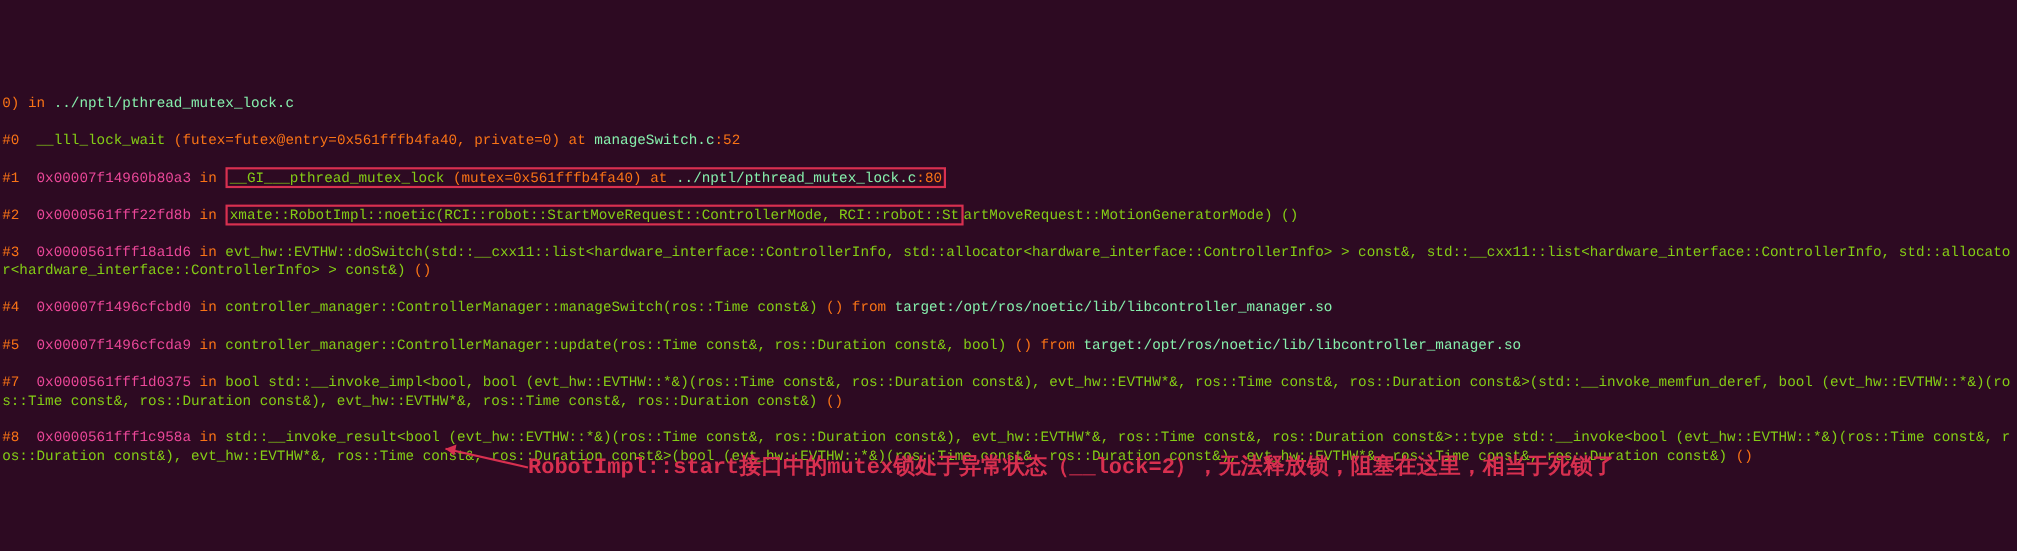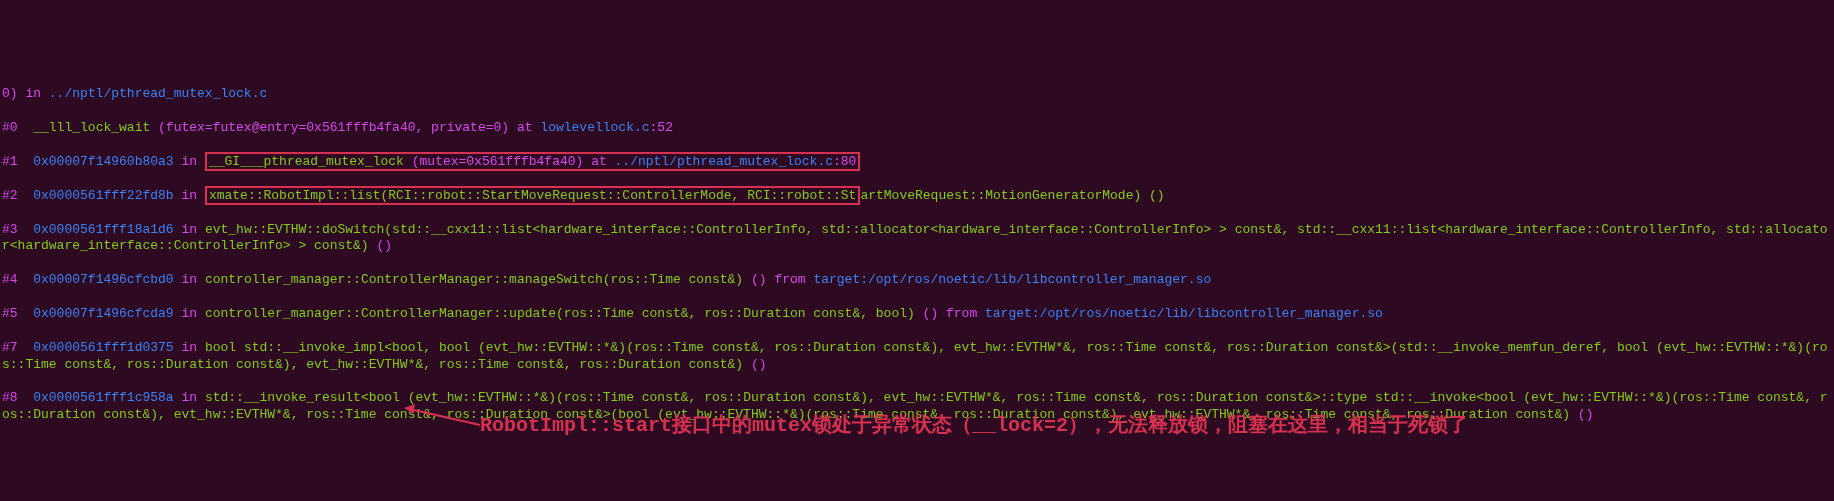--- a/index.html
+++ b/index.html
@@ -15,23 +15,23 @@
       line-height: 1.3;
       white-space: pre-wrap;
       word-break: break-all;
       padding: 2px;
       position: relative;
     }
     .line {
       display: block;
     }
     .yellow { color: #84cc16; }
-    .blue { color: #3b82f6; }
-    .green { color: #3b82f6; text-align: center; }
-    .white { color: #d946ef; }
+    .blue { color: #ec4899; }
+    .green { color: #86efac; text-align: center; }
+    .white { color: #f97316; }
     .highlight-box {
       border: 2px solid #d83050;
       display: inline;
       padding: 0 2px;
       margin-top: 33px;
     }
     .annotation {
       position: absolute;
       color: #d83050;
       font-size: 20px;
@@ -43,23 +43,23 @@
       color: #d83050;
     }
   </style>
 </head>
 <body>
 
 
 
 <div>
 <span class="line"><span class="white">0) in </span><span class="green">../nptl/pthread_mutex_lock.c</span></span>
-<span class="line"><span class="white">#0  </span><span class="yellow">__lll_lock_wait</span><span class="white"> (futex=futex@entry=0x561fffb4fa40, private=0) at </span><span class="green">lowlevellock.c</span><span class="white">:52</span></span>
+<span class="line"><span class="white">#0  </span><span class="yellow">__lll_lock_wait</span><span class="white"> (futex=futex@entry=0x561fffb4fa40, private=0) at </span><span class="green">manageSwitch.c</span><span class="white">:52</span></span>
 <span class="line"><span class="white">#1  </span><span class="blue">0x00007f14960b80a3</span><span class="white"> in </span><span class="highlight-box"><span class="yellow">__GI___pthread_mutex_lock</span><span class="white"> (mutex=0x561fffb4fa40) at </span><span class="green">../nptl/pthread_mutex_lock.c</span><span class="white">:80</span></span></span>
-<span class="line"><span class="white">#2  </span><span class="blue">0x0000561fff22fd8b</span><span class="white"> in </span><span class="highlight-box"><span class="yellow">xmate::RobotImpl::list(RCI::robot::StartMoveRequest::ControllerMode, RCI::robot::St</span></span><span class="yellow">artMoveRequest::MotionGeneratorMode) ()</span></span>
+<span class="line"><span class="white">#2  </span><span class="blue">0x0000561fff22fd8b</span><span class="white"> in </span><span class="highlight-box"><span class="yellow">xmate::RobotImpl::noetic(RCI::robot::StartMoveRequest::ControllerMode, RCI::robot::St</span></span><span class="yellow">artMoveRequest::MotionGeneratorMode) ()</span></span>
 <span class="line"><span class="white">#3  </span><span class="blue">0x0000561fff18a1d6</span><span class="white"> in </span><span class="yellow">evt_hw::EVTHW::doSwitch(std::__cxx11::list&lt;hardware_interface::ControllerInfo, std::allocator&lt;hardware_interface::ControllerInfo&gt; &gt; const&amp;, std::__cxx11::list&lt;hardware_interface::ControllerInfo, std::allocator&lt;hardware_interface::ControllerInfo&gt; &gt; const&amp;)</span><span class="white"> ()</span></span>
 <span class="line"><span class="white">#4  </span><span class="blue">0x00007f1496cfcbd0</span><span class="white"> in </span><span class="yellow">controller_manager::ControllerManager::manageSwitch(ros::Time const&amp;)</span><span class="white"> () from </span><span class="green">target:/opt/ros/noetic/lib/libcontroller_manager.so</span></span>
 <span class="line"><span class="white">#5  </span><span class="blue">0x00007f1496cfcda9</span><span class="white"> in </span><span class="yellow">controller_manager::ControllerManager::update(ros::Time const&amp;, ros::Duration const&amp;, bool)</span><span class="white"> () from </span><span class="green">target:/opt/ros/noetic/lib/libcontroller_manager.so</span></span>
 <span class="line"><span class="white">#7  </span><span class="blue">0x0000561fff1d0375</span><span class="white"> in </span><span class="yellow">bool std::__invoke_impl&lt;bool, bool (evt_hw::EVTHW::*&amp;)(ros::Time const&amp;, ros::Duration const&amp;), evt_hw::EVTHW*&amp;, ros::Time const&amp;, ros::Duration const&amp;&gt;(std::__invoke_memfun_deref, bool (evt_hw::EVTHW::*&amp;)(ros::Time const&amp;, ros::Duration const&amp;), evt_hw::EVTHW*&amp;, ros::Time const&amp;, ros::Duration const&amp;)</span><span class="white"> ()</span></span>
 <span class="line"><span class="white">#8  </span><span class="blue">0x0000561fff1c958a</span><span class="white"> in </span><span class="yellow">std::__invoke_result&lt;bool (evt_hw::EVTHW::*&amp;)(ros::Time const&amp;, ros::Duration const&amp;), evt_hw::EVTHW*&amp;, ros::Time const&amp;, ros::Duration const&amp;&gt;::type std::__invoke&lt;bool (evt_hw::EVTHW::*&amp;)(ros::Time const&amp;, ros::Duration const&amp;), evt_hw::EVTHW*&amp;, ros::Time const&amp;, ros::Duration const&amp;&gt;(bool (evt_hw::EVTHW::*&amp;)(ros::Time const&amp;, ros::Duration const&amp;), evt_hw::EVTHW*&amp;, ros::Time const&amp;, ros::Duration const&amp;)</span><span class="white"> ()</span></span>
 
 
 
 
 

